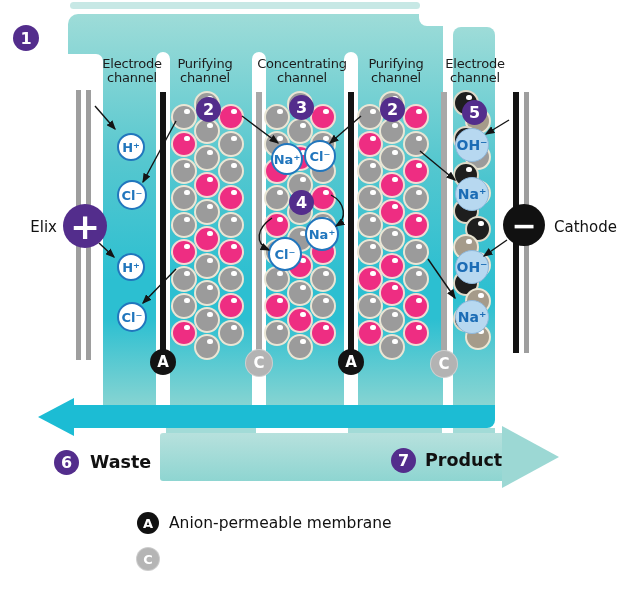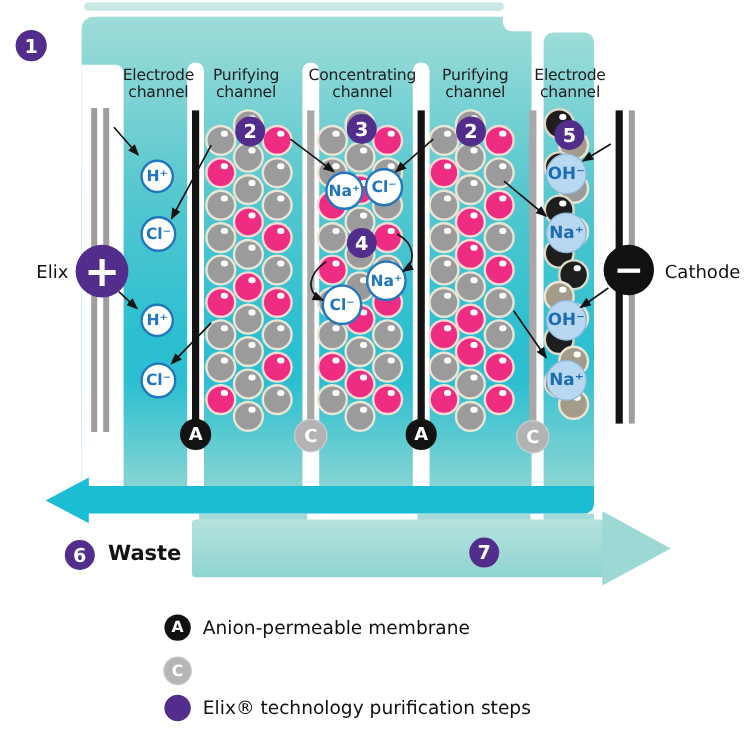--- a/index.html
+++ b/index.html
@@ -143,31 +143,28 @@
   <div class="abs step-badge" style="left:13px;top:25px;width:26px;height:26px;">1</div>
   <div class="abs step-badge" style="left:196px;top:97px;">2</div>
   <div class="abs step-badge" style="left:289px;top:95px;">3</div>
   <div class="abs step-badge" style="left:380px;top:97px;">2</div>
   <div class="abs step-badge" style="left:462px;top:100px;">5</div>
   <div class="abs step-badge" style="left:289px;top:190px;">4</div>
   <div class="abs step-badge" style="left:54px;top:450px;">6</div>
   <div class="abs step-badge" style="left:391px;top:448px;">7</div>
 
   <div class="abs flow-label" style="left:90px;top:452px;">Waste</div>
+  <div class="abs flow-label" style="left:425px;top:450px;">Product</div>
 
   <div class="abs legend-row" style="left:137px;top:512px;">
     <div class="legend-dot legend-a">A</div>
     <div class="legend-text">Anion-permeable membrane</div>
   </div>
   <div class="abs legend-row" style="left:137px;top:548px;">
     <div class="legend-dot legend-c">C</div>
-  </div>
-  <div class="abs legend-row" style="left:137px;top:579px;">
-    <div class="legend-dot legend-elix"></div>
-    <div class="legend-text">Elix® technology purification steps</div>
   </div>
 
   <svg class="arrows" width="620" height="610">
     <defs>
       <marker id="ah" markerWidth="7" markerHeight="5.5" refX="6" refY="2.75" orient="auto">
         <path d="M0,0 L7,2.75 L0,5.5 z" fill="#141414"></path>
       </marker>
     </defs>
     <g stroke="#141414" stroke-width="1.4" fill="none" marker-end="url(#ah)">
       <path d="M 95,106 L 115,129"></path>

